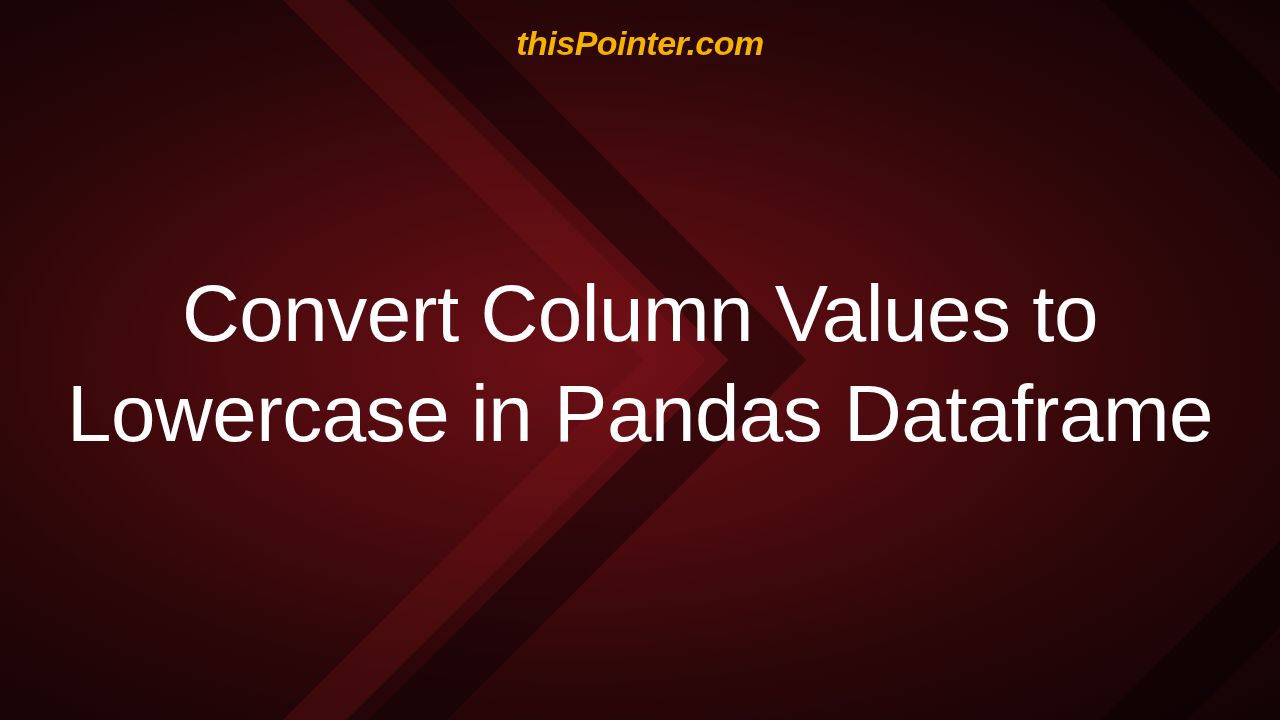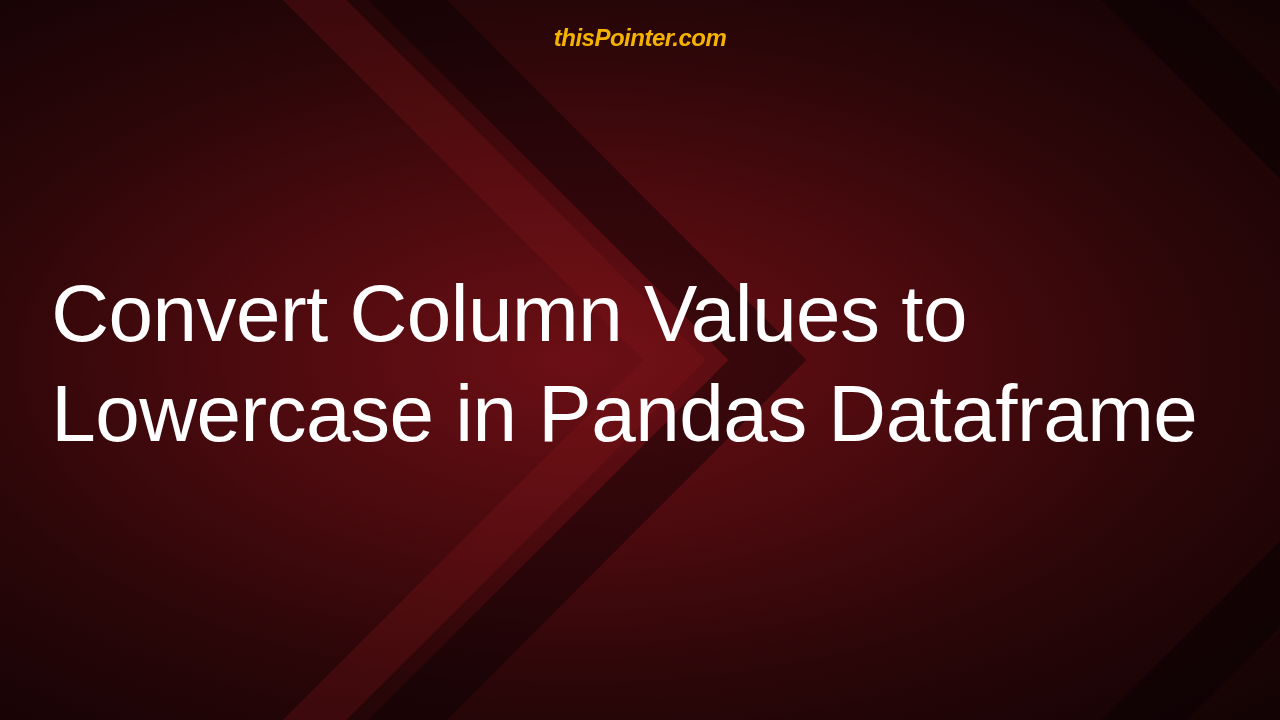--- a/index.html
+++ b/index.html
@@ -38,31 +38,31 @@
     .c0a { width: 900px; height: 900px; left: -380px; border-width: 0 45px 45px 0; border-right-color: rgba(140,22,26,0.25); border-bottom-color: rgba(140,22,26,0.25);}
     .c0b { width: 900px; height: 900px; left: -280px; border-width: 0 55px 55px 0; border-right-color: rgba(12,2,4,0.45); border-bottom-color: rgba(12,2,4,0.45);}
     .logo {
       position: absolute;
       top: 24px;
       left: 50%;
       transform: translateX(-50%);
       font-family: "Segoe UI", Arial, sans-serif;
       font-weight: 800;
       font-style: italic;
-      font-size: 24px;
+      font-size: 34px;
       color: #f5b301;
       letter-spacing: -0.5px;
     }
     .title {
       position: absolute;
       top: 50%;
       left: 50%;
       transform: translate(-50%, -48%);
       width: 92%;
-      text-align: left;
+      text-align: center;
       color: #fefefe;
       font-size: 80px;
       font-weight: 350;
       line-height: 1.25;
       letter-spacing: -0.5px;
     }
   </style>
 </head>
 <body>
 

